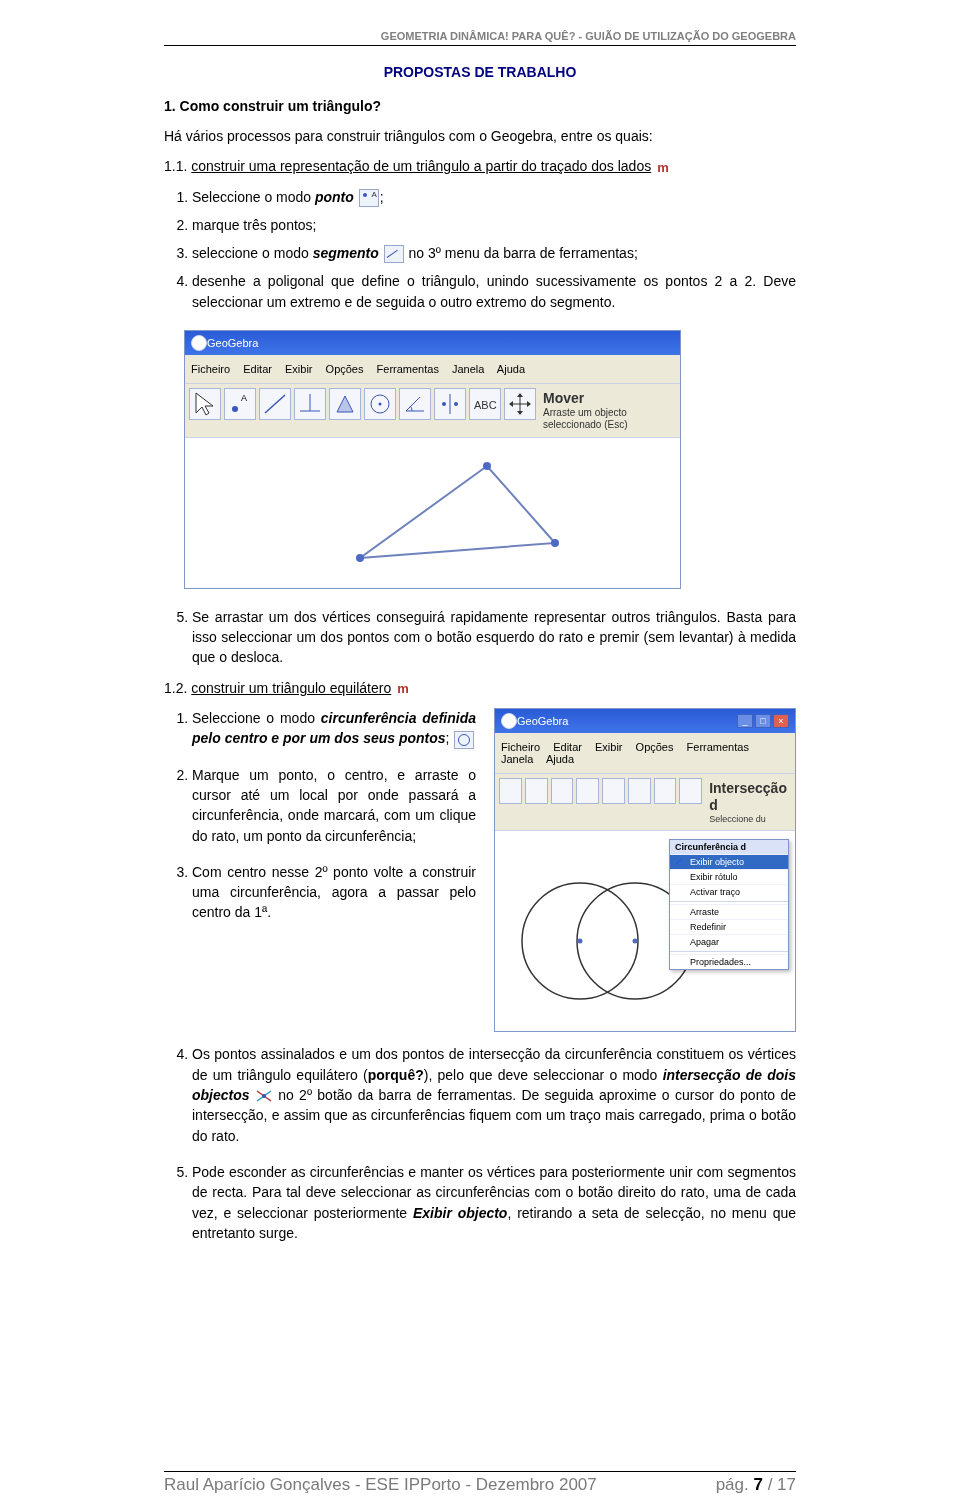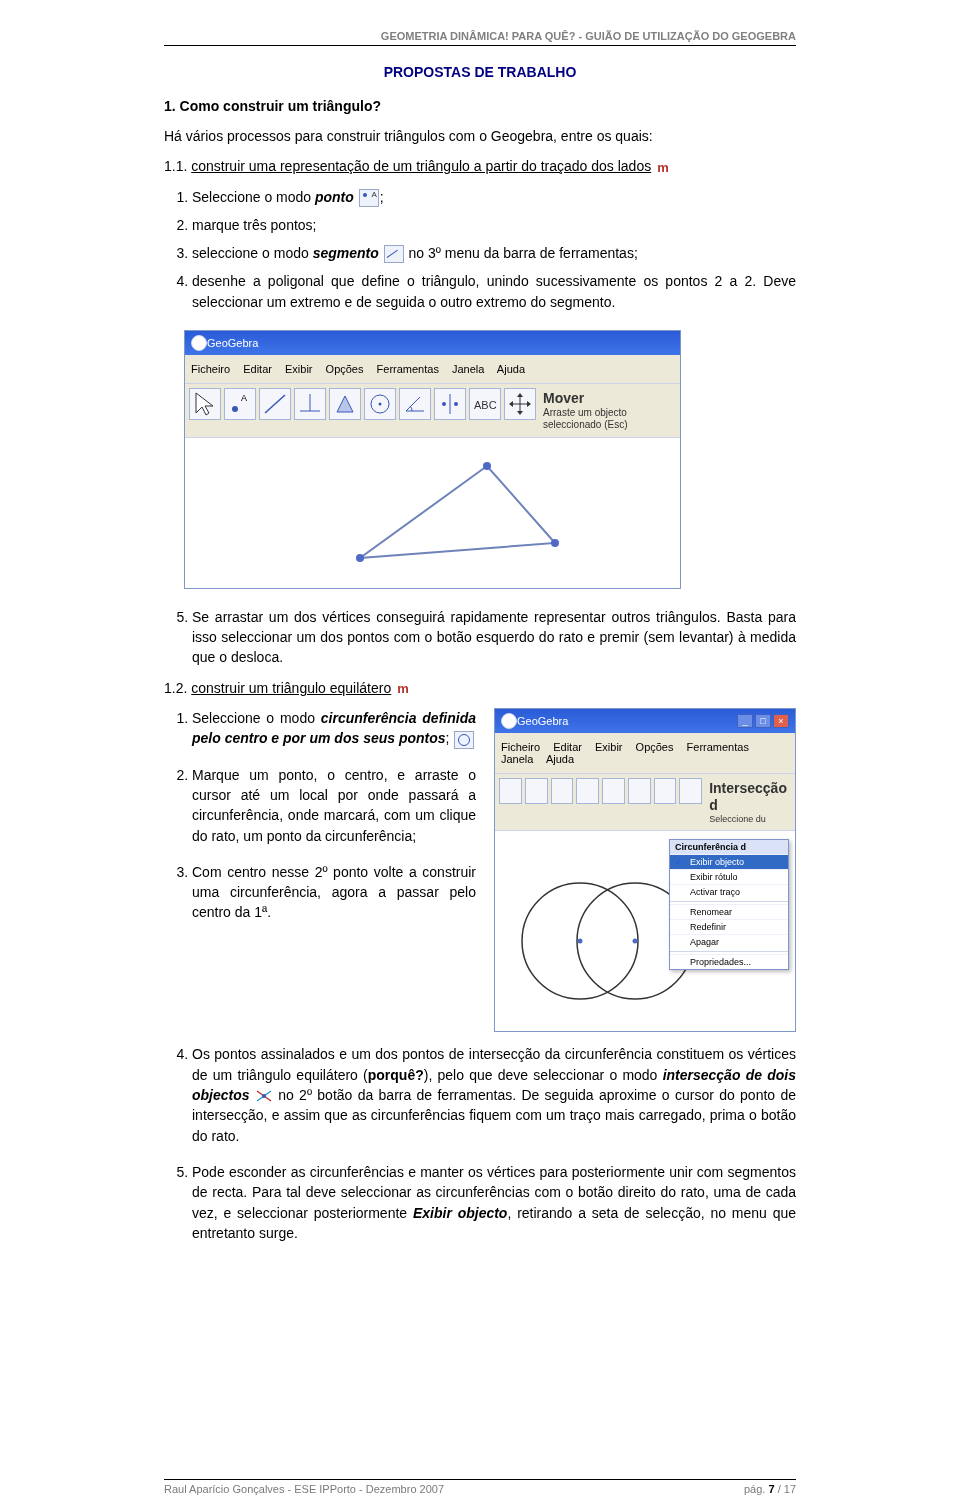--- a/index.html
+++ b/index.html
@@ -136,21 +136,21 @@
   .ctx-menu .row .tick { position: absolute; left: 5px; top: 2px; font-size: 9px; color: #2a5bd7; }
   .ctx-menu .sep { border-top: 1px solid #cfd6ea; margin: 2px 0; }
 
   .clear { clear: both; }
 
   .footer {
     position: absolute;
     left: 70px; right: 70px;
     bottom: 16px;
     border-top: 1px solid #000;
-    font-size: 11px;
+    font-size: 17px;
     color: #7a7a7a;
     padding-top: 3px;
     display: flex;
     justify-content: space-between;
   }
   .footer .pg b { color: #000; }
 </style>
 </head>
 <body>
 
@@ -300,21 +300,21 @@
         <circle cx="140" cy="110" r="58" fill="none" stroke="#333" stroke-width="1.5"></circle>
         <circle cx="85" cy="110" r="2.5" fill="#4e6ac6"></circle>
         <circle cx="140" cy="110" r="2.5" fill="#4e6ac6"></circle>
       </svg>
       <div class="ctx-menu">
         <div class="hdr">Circunferência d</div>
         <div class="row sel"><span class="tick">✔</span><span>Exibir objecto</span></div>
         <div class="row"><span>Exibir rótulo</span></div>
         <div class="row"><span>Activar traço</span></div>
         <div class="sep"></div>
-        <div class="row"><span>Renomear</span></div>
+        <div class="row"><span>Arraste</span></div>
         <div class="row"><span>Redefinir</span></div>
         <div class="row"><span>Apagar</span></div>
         <div class="sep"></div>
         <div class="row"><span>Propriedades...</span></div>
       </div>
     </div>
   </div>
 
   <ol class="proc spaced">
     <li>

